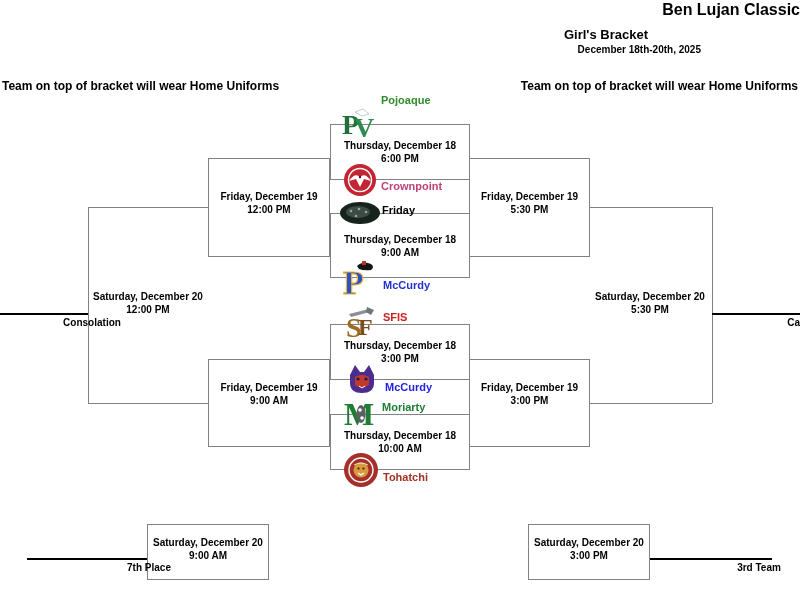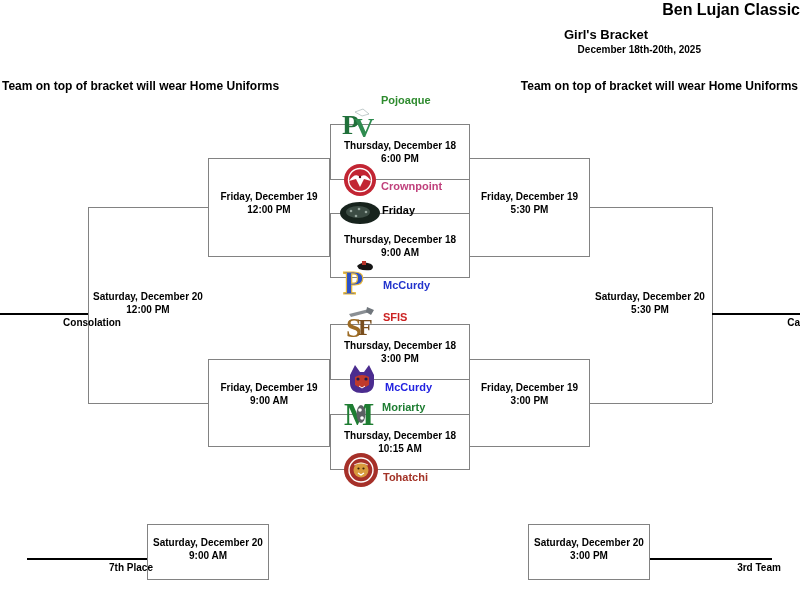--- a/index.html
+++ b/index.html
@@ -45,21 +45,21 @@
   <div class="gbox" style="left:330px;top:213px;width:140px;height:65px;">
     <div>Thursday, December 18</div>
     <div>9:00 AM</div>
   </div>
   <div class="gbox" style="left:330px;top:324px;width:140px;height:56px;">
     <div>Thursday, December 18</div>
     <div>3:00 PM</div>
   </div>
   <div class="gbox" style="left:330px;top:414px;width:140px;height:56px;">
     <div>Thursday, December 18</div>
-    <div>10:15 AM</div>
+    <div>10:00 AM</div>
   </div>
 
   <div class="gbox semi tall" style="left:208px;top:158px;width:122px;height:99px;">
     <div>Friday, December 19</div>
     <div>12:00 PM</div>
   </div>
   <div class="gbox semi short" style="left:208px;top:359px;width:122px;height:88px;">
     <div>Friday, December 19</div>
     <div>9:00 AM</div>
   </div>
@@ -93,21 +93,21 @@
     <div>Saturday, December 20</div>
     <div>5:30 PM</div>
   </div>
   <div class="place-label" style="left:712px;top:317px;width:88px;">Capital</div>
 
   <div class="gbox bot" style="left:147px;top:524px;width:122px;height:56px;">
     <div>Saturday, December 20</div>
     <div>9:00 AM</div>
   </div>
   <div class="thick" style="left:27px;top:558px;width:120px;"></div>
-  <div class="place-label" style="left:23px;top:562px;width:120px;">7th Place</div>
+  <div class="place-label" style="left:41px;top:562px;width:120px;">7th Place</div>
 
   <div class="gbox bot" style="left:528px;top:524px;width:122px;height:56px;">
     <div>Saturday, December 20</div>
     <div>3:00 PM</div>
   </div>
   <div class="thick" style="left:650px;top:558px;width:122px;"></div>
   <div class="place-label" style="left:650px;top:562px;width:122px;">3rd Team</div>
 
   <span class="logo" style="left:341px;top:106px;">
     <svg width="38" height="36" viewBox="0 0 38 36">

